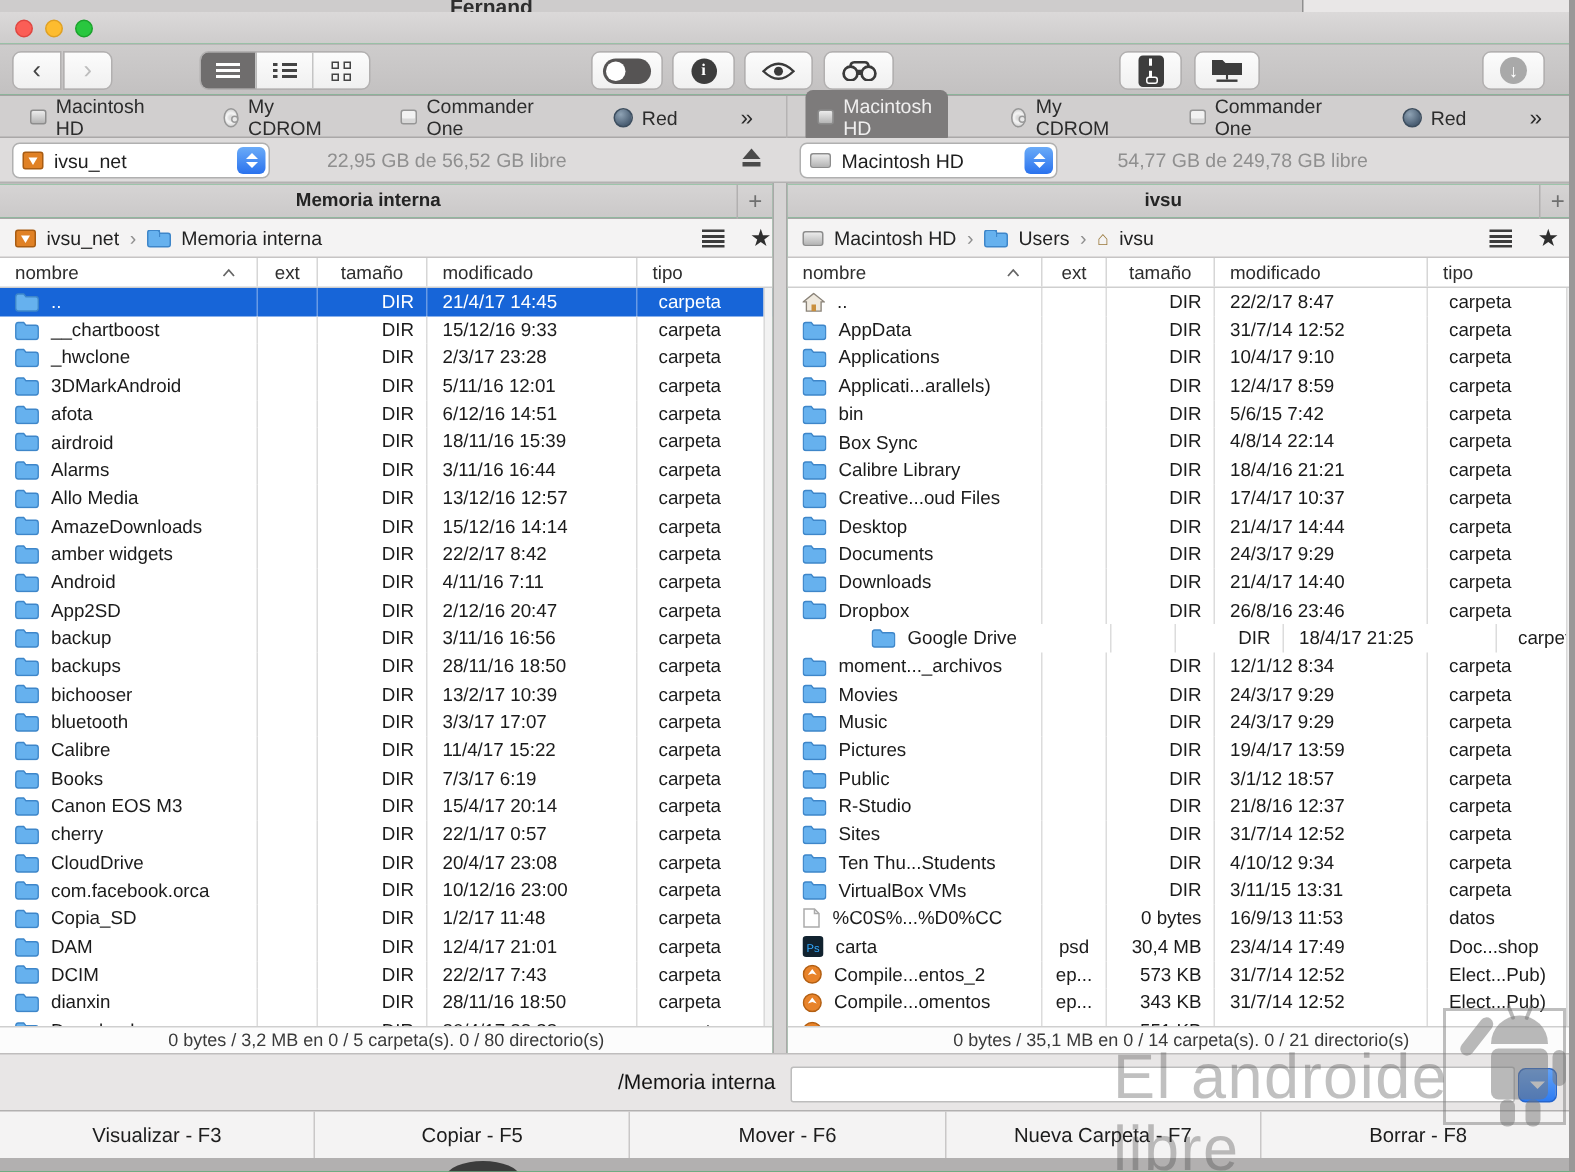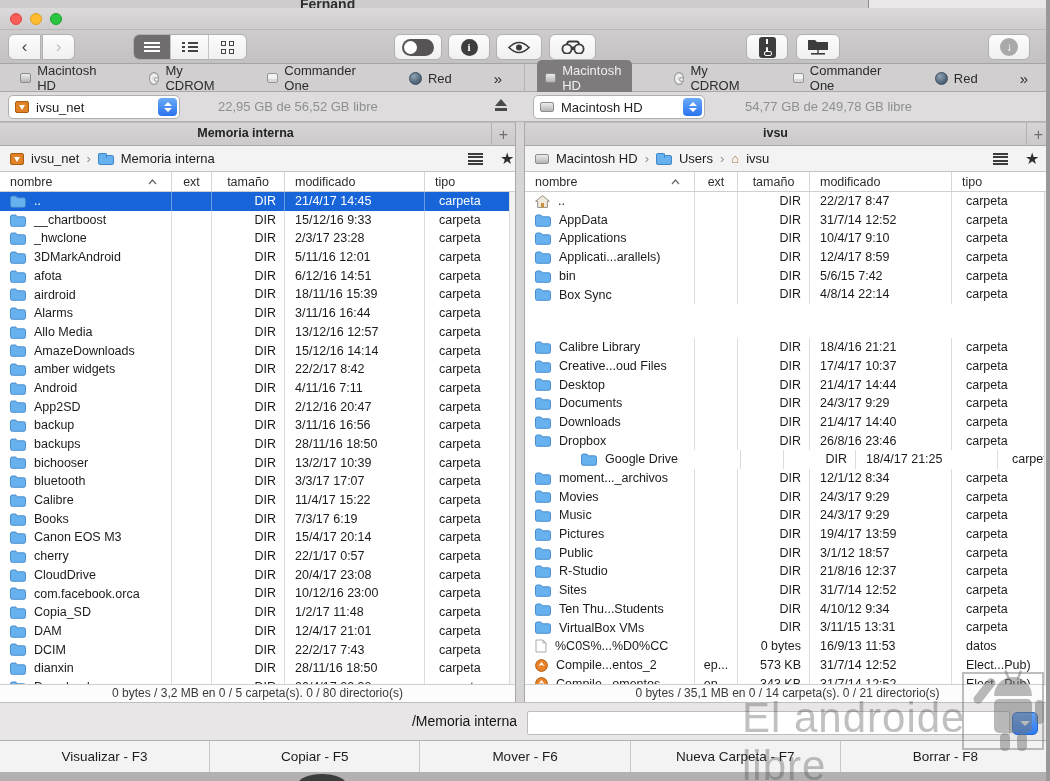--- a/index.html
+++ b/index.html
@@ -824,21 +824,21 @@
                 <path d="M0.5 3 Q0.5 1 2.2 1 L5.8 1 L7.3 2.8 L13.8 2.8 Q15.5 2.8 15.5 4.6 L15.5 10.5 Q15.5 12.3 13.8 12.3 L2.2 12.3 Q0.5 12.3 0.5 10.5 Z" fill="#66b1ee" stroke="#3e86c9" stroke-width="0.9"></path>
               </svg>
             </span>
             <span>Box Sync</span>
           </span>
           <span class="c ext"></span>
           <span class="c size">DIR</span>
           <span class="c mod">4/8/14 22:14</span>
           <span class="c type">carpeta</span>
         </div>
-        <div class="frow" style="grid-template-columns: 170px 43px 72px 142px 92px; margin-top: 34px;">
+        <div class="frow" style="grid-template-columns: 170px 43px 72px 142px 92px;">
           <span class="c name">
             <span style="display:inline-flex">
               <svg width="16" height="13" viewBox="0 0 16 13">
                 <path d="M0.5 3 Q0.5 1 2.2 1 L5.8 1 L7.3 2.8 L13.8 2.8 Q15.5 2.8 15.5 4.6 L15.5 10.5 Q15.5 12.3 13.8 12.3 L2.2 12.3 Q0.5 12.3 0.5 10.5 Z" fill="#66b1ee" stroke="#3e86c9" stroke-width="0.9"></path>
               </svg>
             </span>
             <span>Calibre Library</span>
           </span>
           <span class="c ext"></span>
           <span class="c size">DIR</span>
@@ -1062,20 +1062,35 @@
                 <path d="M1 1 H8 L11 4 V13 H1 Z" fill="#fff" stroke="#ababab"></path>
                 <path d="M8 1 L8 4 L11 4" fill="none" stroke="#ababab"></path>
               </svg>
             </span>
             <span>%C0S%...%D0%CC</span>
           </span>
           <span class="c ext"></span>
           <span class="c size">0 bytes</span>
           <span class="c mod">16/9/13 11:53</span>
           <span class="c type">datos</span>
+        </div>
+        <div class="frow" style="grid-template-columns: 170px 43px 72px 142px 92px;">
+          <span class="c name">
+            <span style="display:inline-flex">
+              <svg width="14" height="14" viewBox="0 0 14 14">
+                <rect width="14" height="14" rx="2.5" fill="#11222f"></rect>
+                <text x="7" y="10.5" font-size="7.5" fill="#31a8ff" text-anchor="middle" font-family="sans-serif">Ps</text>
+              </svg>
+            </span>
+            <span>carta</span>
+          </span>
+          <span class="c ext">psd</span>
+          <span class="c size">30,4 MB</span>
+          <span class="c mod">23/4/14 17:49</span>
+          <span class="c type">Doc...shop</span>
         </div>
         <div class="frow" style="grid-template-columns: 170px 43px 72px 142px 92px;">
           <span class="c name">
             <span style="display:inline-flex">
               <svg width="13" height="13" viewBox="0 0 13 13">
                 <circle cx="6.5" cy="6.5" r="5.9" fill="#e8832a" stroke="#b35f12"></circle>
                 <path d="M6.5 3 L9.5 7 L6.5 6 L3.5 7 Z" fill="#fff"></path>
               </svg>
             </span>
             <span>Compile...entos_2</span>

